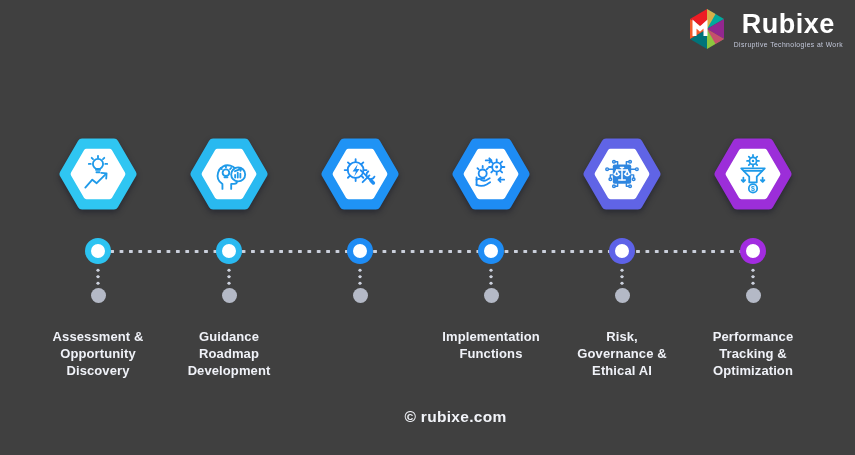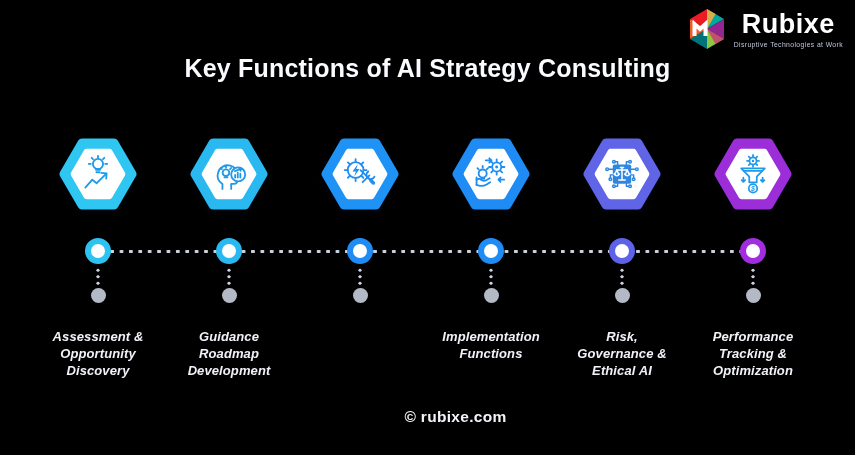--- a/index.html
+++ b/index.html
@@ -1,18 +1,18 @@
 <!DOCTYPE html>
 <html><head>
 <meta charset="utf-8">
 <style>
   html,body{margin:0;padding:0;background:#1d2144;}
   .canvas{
     position:relative;width:855px;height:455px;overflow:hidden;
-    background:#000000;
+    background:#404040;
     font-family:"Liberation Sans","DejaVu Sans",sans-serif;
   }
   
   .logo{position:absolute;top:7px;right:12px;display:flex;align-items:center;gap:7px;}
   .logo-cube{width:40px;height:44px;}
   .logo-text{display:flex;flex-direction:column;align-items:center;}
   .logo-brand{color:#ffffff;font-size:27px;font-weight:600;letter-spacing:.5px;line-height:1.05;}
   .logo-tagline{color:#c3c8da;font-size:6.8px;letter-spacing:.4px;margin-top:2px;white-space:nowrap;}
   
   .title{
@@ -20,21 +20,21 @@
     color:#fafbff;font-size:25px;font-weight:800;letter-spacing:.2px;margin:0;
   }
   
   .hline{
     position:absolute;top:249px;left:98px;width:656px;height:5px;z-index:1;
     background-image:radial-gradient(circle,#ccd1dd 1.7px,transparent 2px);
     background-size:9.4px 5px;background-repeat:repeat-x;background-position:0 center;
   }
   .step{
     position:absolute;top:138px;width:160px;z-index:2;
-    display:flex;flex-direction:column;align-items:center;font-style:italic;
+    display:flex;flex-direction:column;align-items:center;
   }
   .hex{position:relative;width:80px;height:72px;}
   .hex-svg{position:absolute;inset:0;width:80px;height:72px;
     filter:drop-shadow(0 3px 3px rgba(8,10,28,.45));}
   .hex-outer{fill:var(--hex);stroke:var(--hex);stroke-width:9;stroke-linejoin:round;}
   .hex-inner{fill:#ffffff;stroke:#ffffff;stroke-width:8;stroke-linejoin:round;}
   .hex-icon{
     position:absolute;left:50%;top:50%;width:42px;height:42px;
     transform:translate(-50%,-50%);color:var(--icon);
   }
@@ -75,21 +75,20 @@
       <polygon points="20,2 28.5,7 20,22" fill="#fbb03b" opacity="0.85"></polygon>
       <polygon points="37,32 28.5,37 20,22" fill="#ec008c" opacity="0.6"></polygon>
       <polyline points="7.5,27 7.5,17 13,22 18.5,17 18.5,27" fill="none" stroke="#ffffff" stroke-width="4" stroke-linecap="square"></polyline>
     </svg>
     <div class="logo-text">
       <span class="logo-brand">Rubixe</span>
       <span class="logo-tagline">Disruptive Technologies at Work</span>
     </div>
   </div>
 
-  <h1 class="title">Key Functions of AI Strategy Consulting</h1>
 
   <div class="hline"></div>
 
   <div id="steps-root">
   <div class="step" style="left: 18px; --hex: #2fc6f2; --node: #2cc3f1; --icon: #1e9ae9;">
     <div class="hex">
       <svg class="hex-svg" viewBox="0 0 80 72">
         <polygon class="hex-outer" points="24,5 56,5 74,36 56,67 24,67 6,36"></polygon>
         <polygon class="hex-inner" points="24,5 56,5 74,36 56,67 24,67 6,36" transform="translate(40 36) scale(0.72) translate(-40 -36)"></polygon>
       </svg>

